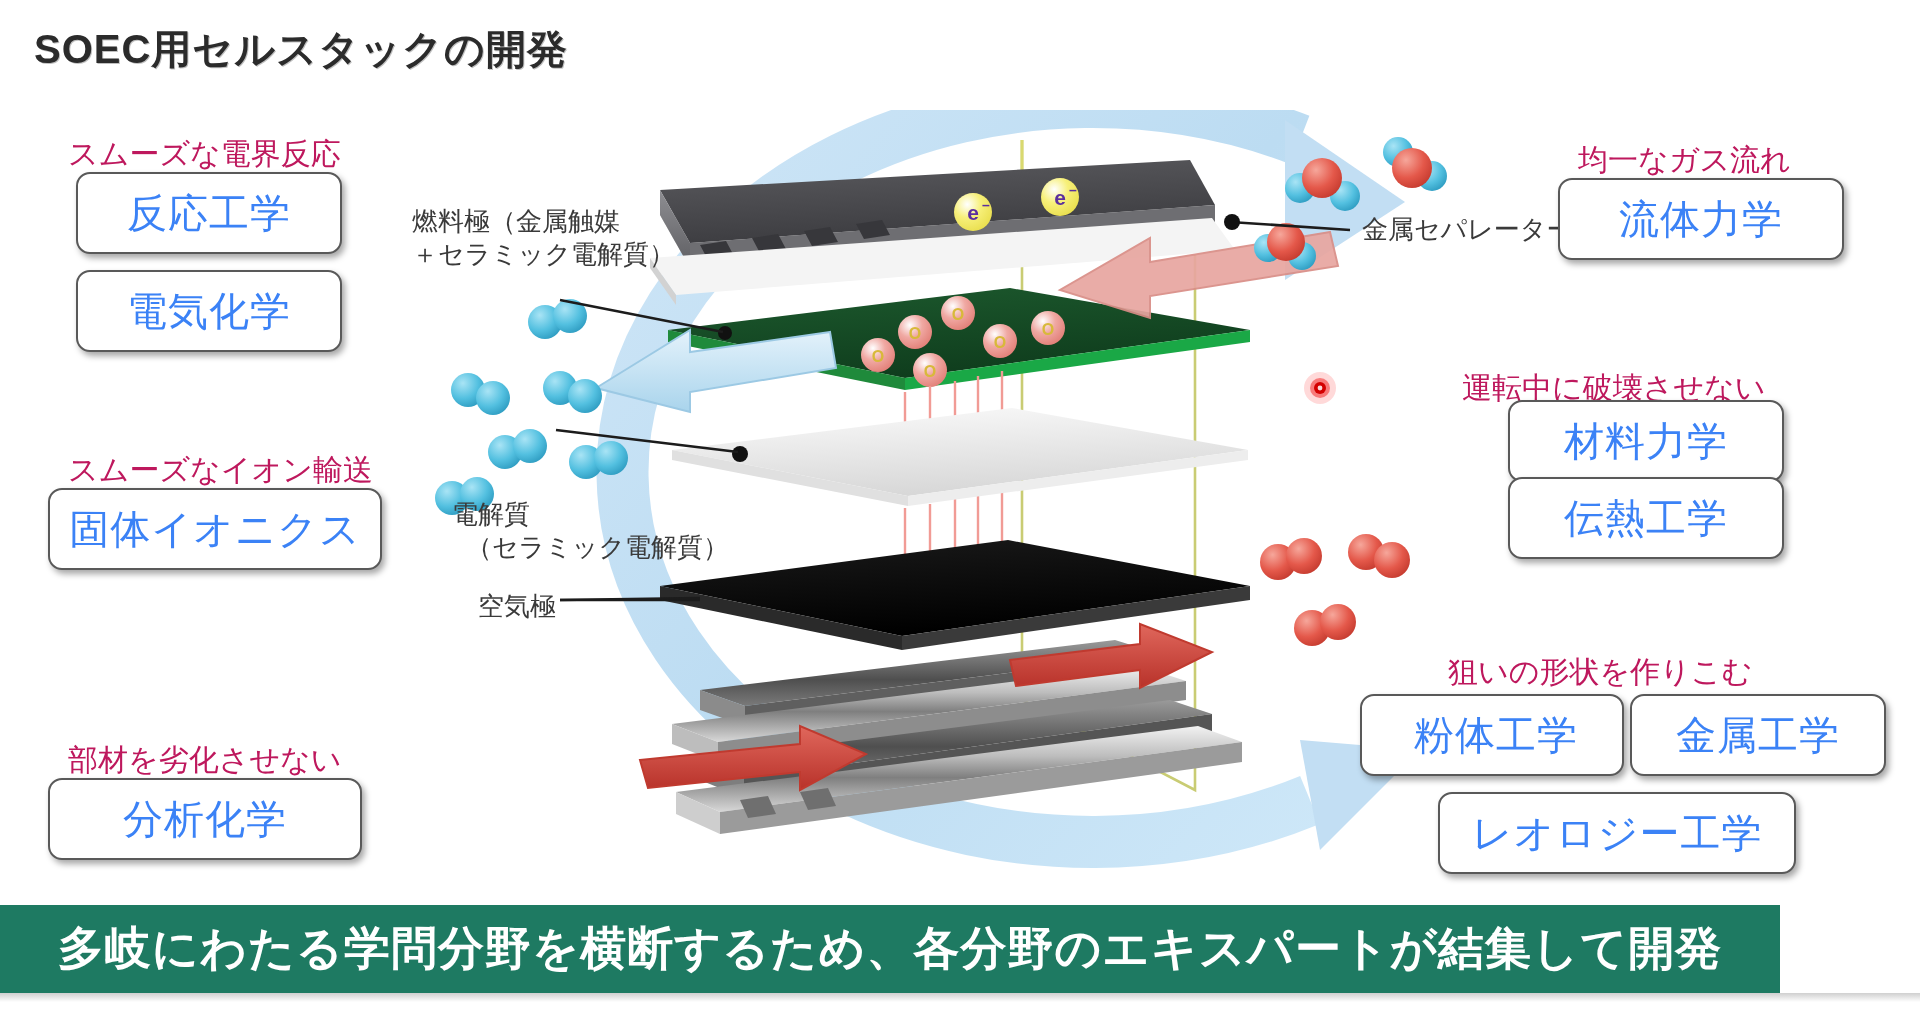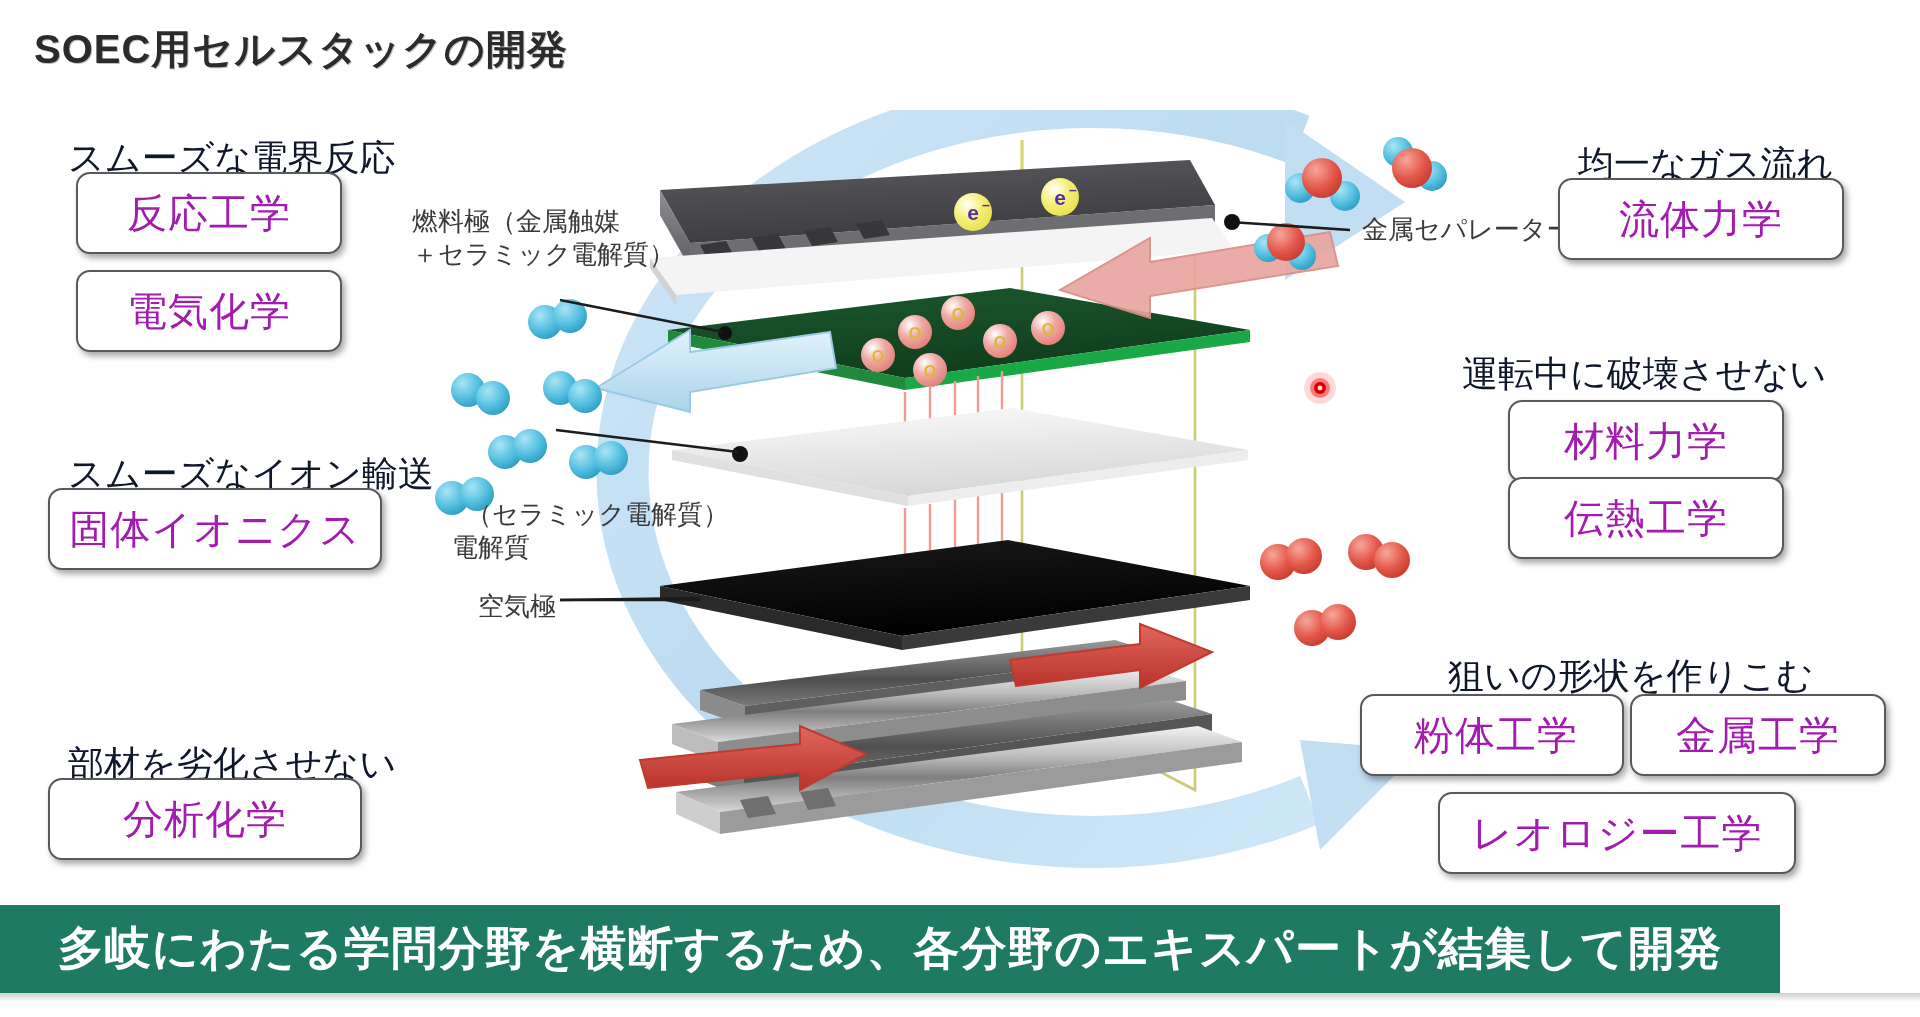--- a/index.html
+++ b/index.html
@@ -15,28 +15,28 @@
     font-size:40px;font-weight:700;letter-spacing:1px;
     color:#2b2b2b;white-space:nowrap;
     text-shadow:1px 1px 0 rgba(0,0,0,.25);
   }
 
   
   .arc-wrap{position:absolute;left:300px;top:110px;width:1200px;height:760px;pointer-events:none;}
 
   
   .caption{
-    position:absolute;font-size:36px;color:#0f172a;white-space:nowrap;
+    position:absolute;font-size:30px;color:#be185d;white-space:nowrap;
   }
   .pill{
     position:absolute;
     background:#fff;border:2.5px solid #595959;border-radius:14px;
     box-shadow:3px 4px 6px rgba(0,0,0,.35);
     display:flex;align-items:center;justify-content:center;
-    font-size:40px;color:#a21caf;white-space:nowrap;
+    font-size:40px;color:#3b82f6;white-space:nowrap;
     letter-spacing:1px;
   }
 
   
   .stage{position:absolute;left:0;top:0;width:1920px;height:900px;pointer-events:none;}
 
   
   .banner{
     position:absolute;left:0;top:905px;width:1780px;height:88px;
     background:#1e7a62;
@@ -356,22 +356,22 @@
   <circle cx="1232" cy="222" r="8" fill="#111"></circle>
 </svg>
 </div>
 
 <div class="dlabel" style="left:412px;top:205px;">
   <div>燃料極（金属触媒</div>
   <div>＋セラミック電解質）</div>
 </div>
 
 <div class="dlabel" style="left:452px;top:498px;">
+  <div>電解質</div>
   <div style="margin-left:14px;">（セラミック電解質）</div>
-  <div>電解質</div>
 </div>
 
 <div class="dlabel" style="left:478px;top:590px;">
   <div>空気極</div>
 </div>
 
 <div class="dlabel" style="left:1362px;top:213px;">金属セパレーター</div>
 
 <div class="caption" style="left:68px;top:134px;">スムーズな電界反応</div>
 <div class="pill" style="left:76px;top:172px;width:262px;height:78px;">
@@ -389,21 +389,21 @@
 <div class="caption" style="left:68px;top:740px;">部材を劣化させない</div>
 <div class="pill" style="left:48px;top:778px;width:310px;height:78px;">
   <span>分析化学</span>
 </div>
 
 <div class="caption" style="left:1578px;top:140px;">均一なガス流れ</div>
 <div class="pill" style="left:1558px;top:178px;width:282px;height:78px;">
   <span>流体力学</span>
 </div>
 
-<div class="caption" style="left:1462px;top:350px;">運転中に破壊させない</div>
+<div class="caption" style="left:1462px;top:368px;">運転中に破壊させない</div>
 <div class="pill" style="left:1508px;top:400px;width:272px;height:78px;">
   <span>材料力学</span>
 </div>
 <div class="pill" style="left:1508px;top:477px;width:272px;height:78px;border-radius:14px;">
   <span>伝熱工学</span>
 </div>
 
 <div class="caption" style="left:1448px;top:652px;">狙いの形状を作りこむ</div>
 <div class="pill" style="left:1360px;top:694px;width:252px;height:78px;padding-left:8px;">
   <span>粉体工学</span>

